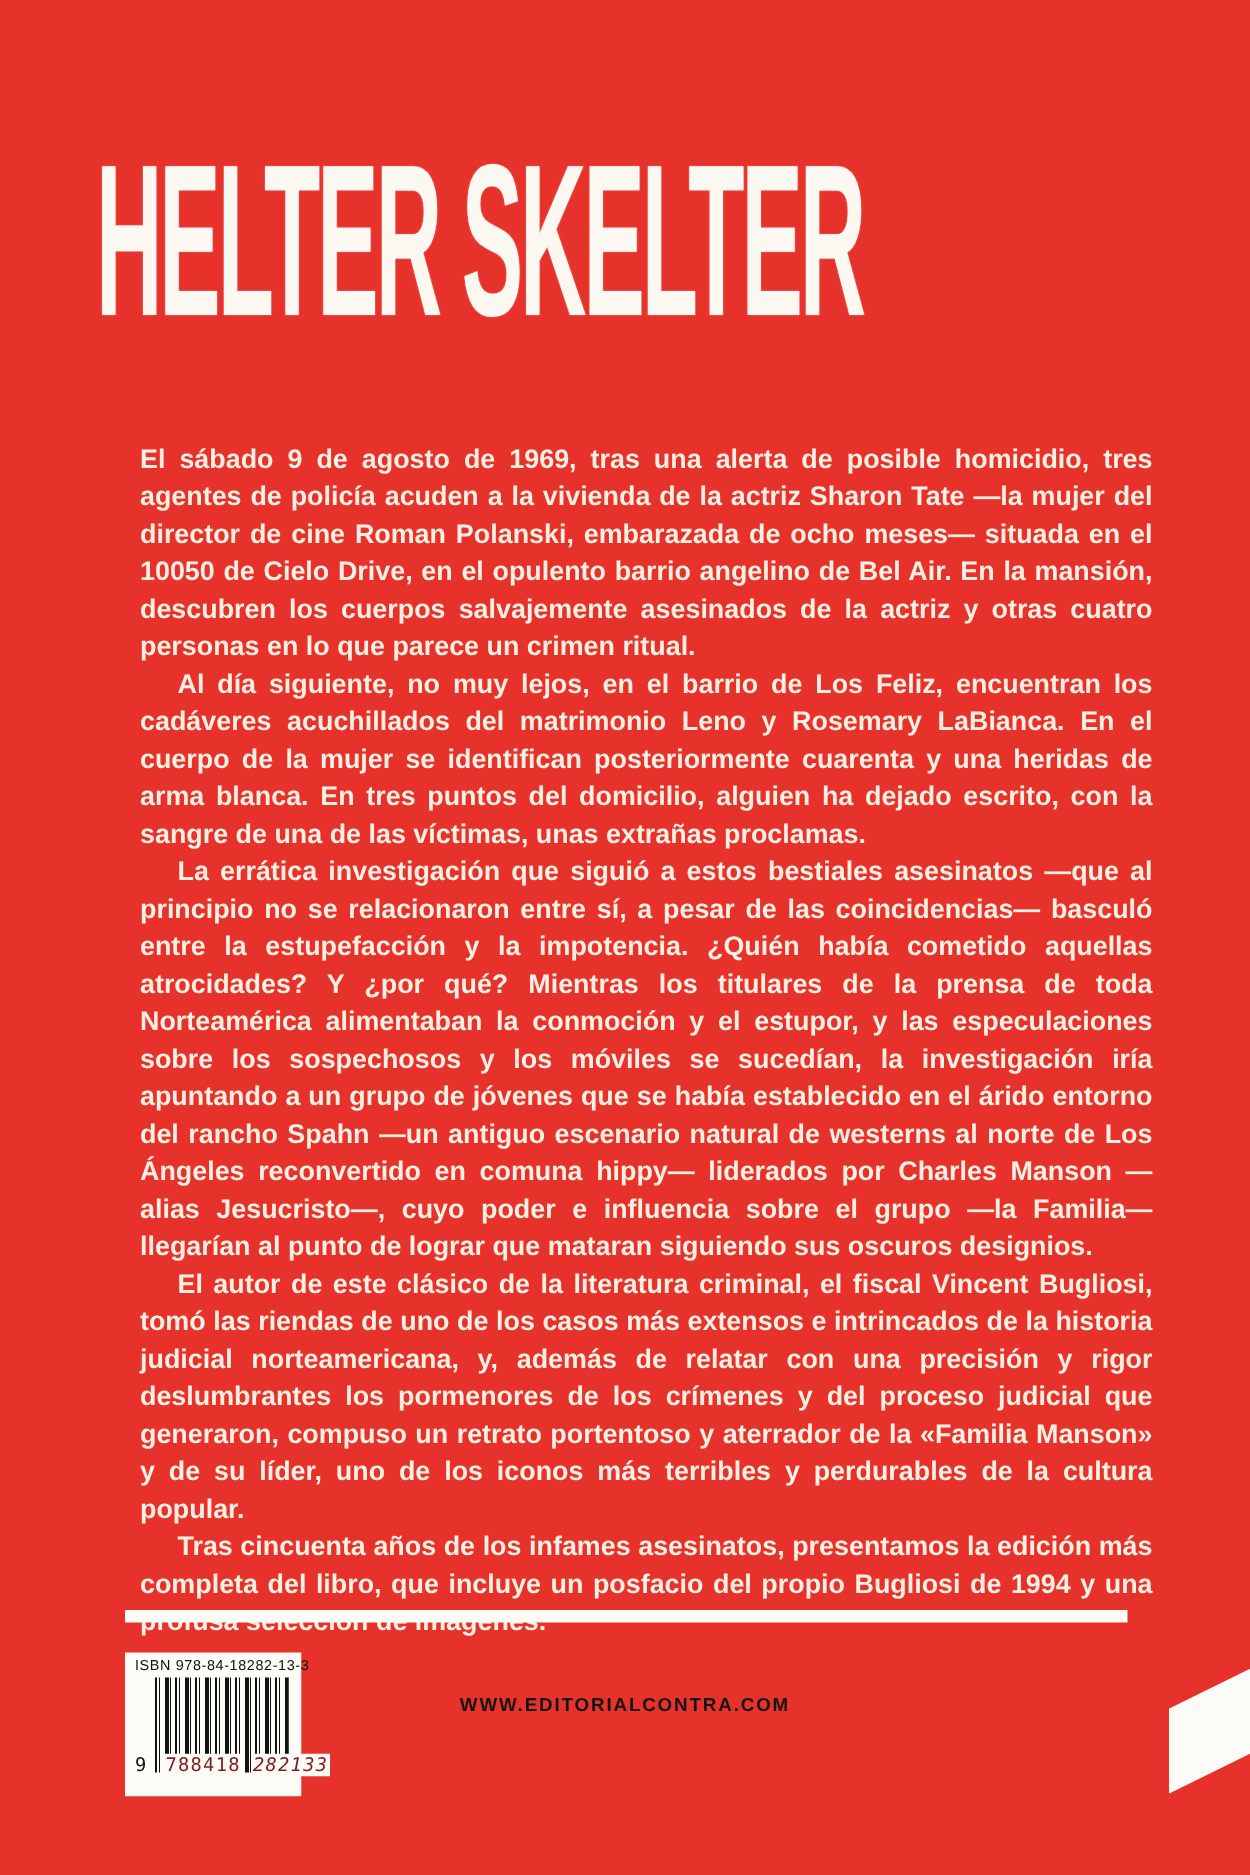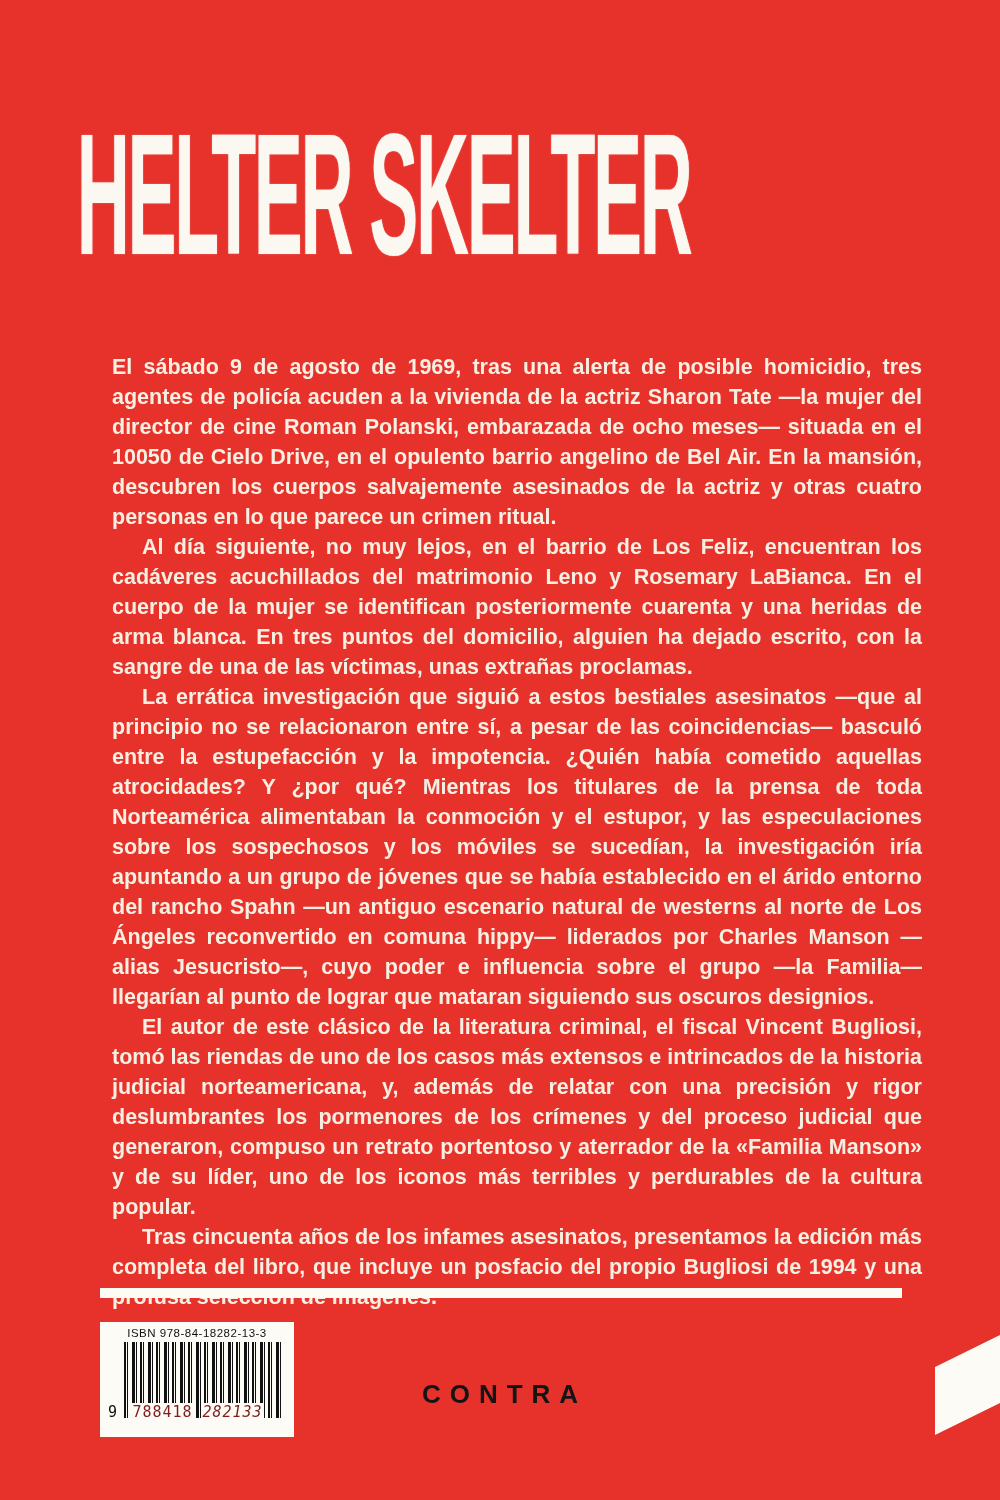--- a/index.html
+++ b/index.html
@@ -44,21 +44,21 @@
     hyphens:auto;margin-left:12px;-webkit-hyphens:auto;
   }
   .synopsis p{text-indent:30px;}
   .synopsis p:first-child{text-indent:0;}
   
   .rule{
     position:absolute;left:100px;top:1288px;width:802px;height:10px;
     background:var(--paper);
   }
   .barcode-box{
-    position:absolute;left:100px;top:1322px;width:194px;height:115px;
+    position:absolute;left:100px;top:1322px;width:141px;height:115px;
     background:var(--paper);padding:5px 8px 4px 8px;
   }
   .isbn{
     text-align:center;font-size:11.5px;font-weight:400;color:#111;
     letter-spacing:0.5px;white-space:nowrap;
   }
   .bars{
     position:relative;height:76px;margin:3px 2px 0 16px;
     background:
       repeating-linear-gradient(90deg,
@@ -117,17 +117,17 @@
 
   <div class="barcode-box">
     <div class="isbn">ISBN  978-84-18282-13-3</div>
     <div class="bars">
       <span class="lead">9</span>
       <span class="grp g1">788418</span>
       <span class="grp g2">282133</span>
     </div>
   </div>
 
-  <div class="publisher">CONTRA</div>
+  <div class="website">WWW.EDITORIALCONTRA.COM</div>
 
   <div class="corner-flag"></div>
 
 </div>
 
 </body></html>

